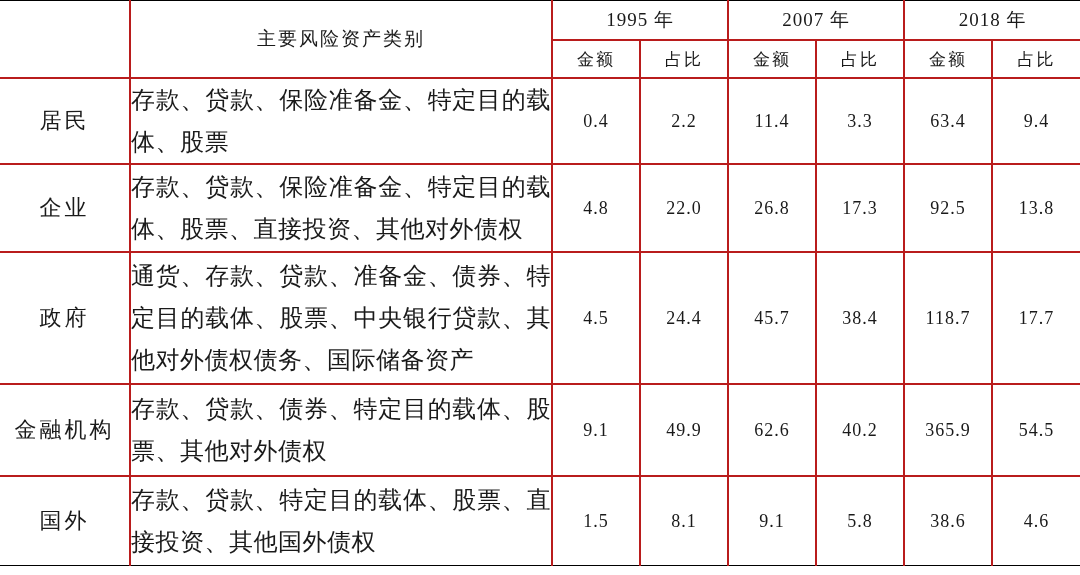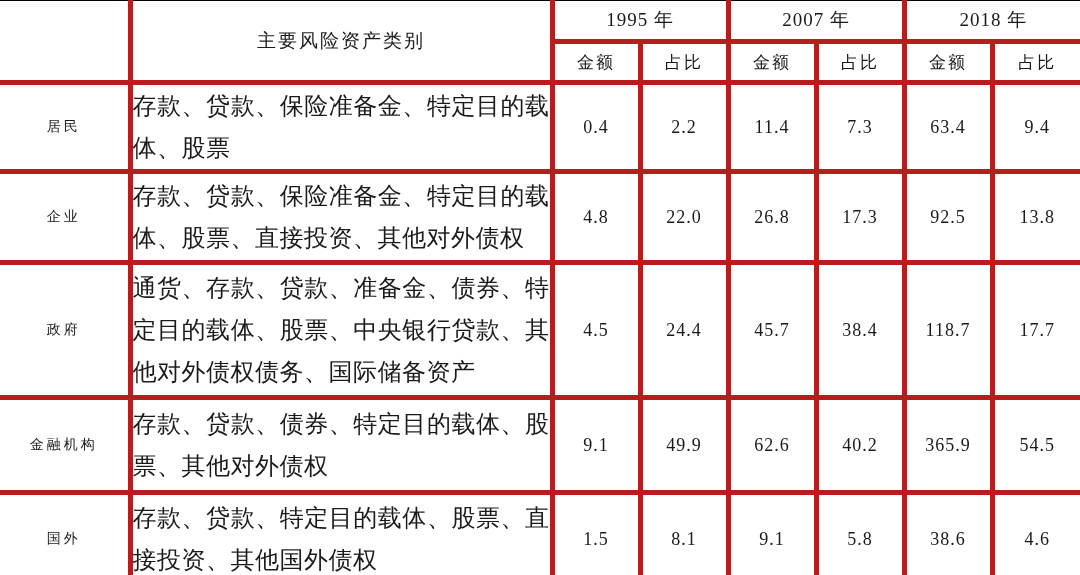--- a/index.html
+++ b/index.html
@@ -21,21 +21,21 @@
     box-sizing: border-box;
     padding: 0;
   }
   table.risk-table {
     border-collapse: collapse;
     width: 1080px;
     table-layout: fixed;
   }
   table.risk-table td,
   table.risk-table th {
-    border: 5px solid #b91c1c;
+    border: 2px solid #b91c1c;
     padding: 0;
     font-weight: normal;
     vertical-align: middle;
   }
   
   table.risk-table {
     border-top: 1.6px solid #000;
     border-bottom: 1.6px solid #000;
     border-left: none;
     border-right: none;
@@ -77,21 +77,21 @@
     font-size: 17px;
     height: 36px;
     letter-spacing: 2px;
   }
   .corner-cell {
     border-top: none;
   }
 
   td.sector {
     text-align: center;
-    font-size: 14px;
+    font-size: 22px;
     letter-spacing: 3px;
     padding: 0 4px;
   }
   td.assets {
     font-size: 24px;
     line-height: 1.75;
     padding: 10px 12px 10px 14px;
     text-align: justify;
     text-justify: inter-ideograph;
     letter-spacing: 0.5px;
@@ -141,21 +141,21 @@
         <th class="hdr-sub">占比</th>
       </tr>
     </thead>
     <tbody>
       <tr class="r1">
         <td class="sector">居民</td>
         <td class="assets">存款、贷款、保险准备金、特定目的载体、股票</td>
         <td class="num">0.4</td>
         <td class="num">2.2</td>
         <td class="num">11.4</td>
-        <td class="num">7.3</td>
+        <td class="num">3.3</td>
         <td class="num">63.4</td>
         <td class="num">9.4</td>
       </tr>
       <tr class="r2">
         <td class="sector">企业</td>
         <td class="assets">存款、贷款、保险准备金、特定目的载体、股票、直接投资、其他对外债权</td>
         <td class="num">4.8</td>
         <td class="num">22.0</td>
         <td class="num">26.8</td>
         <td class="num">17.3</td>

